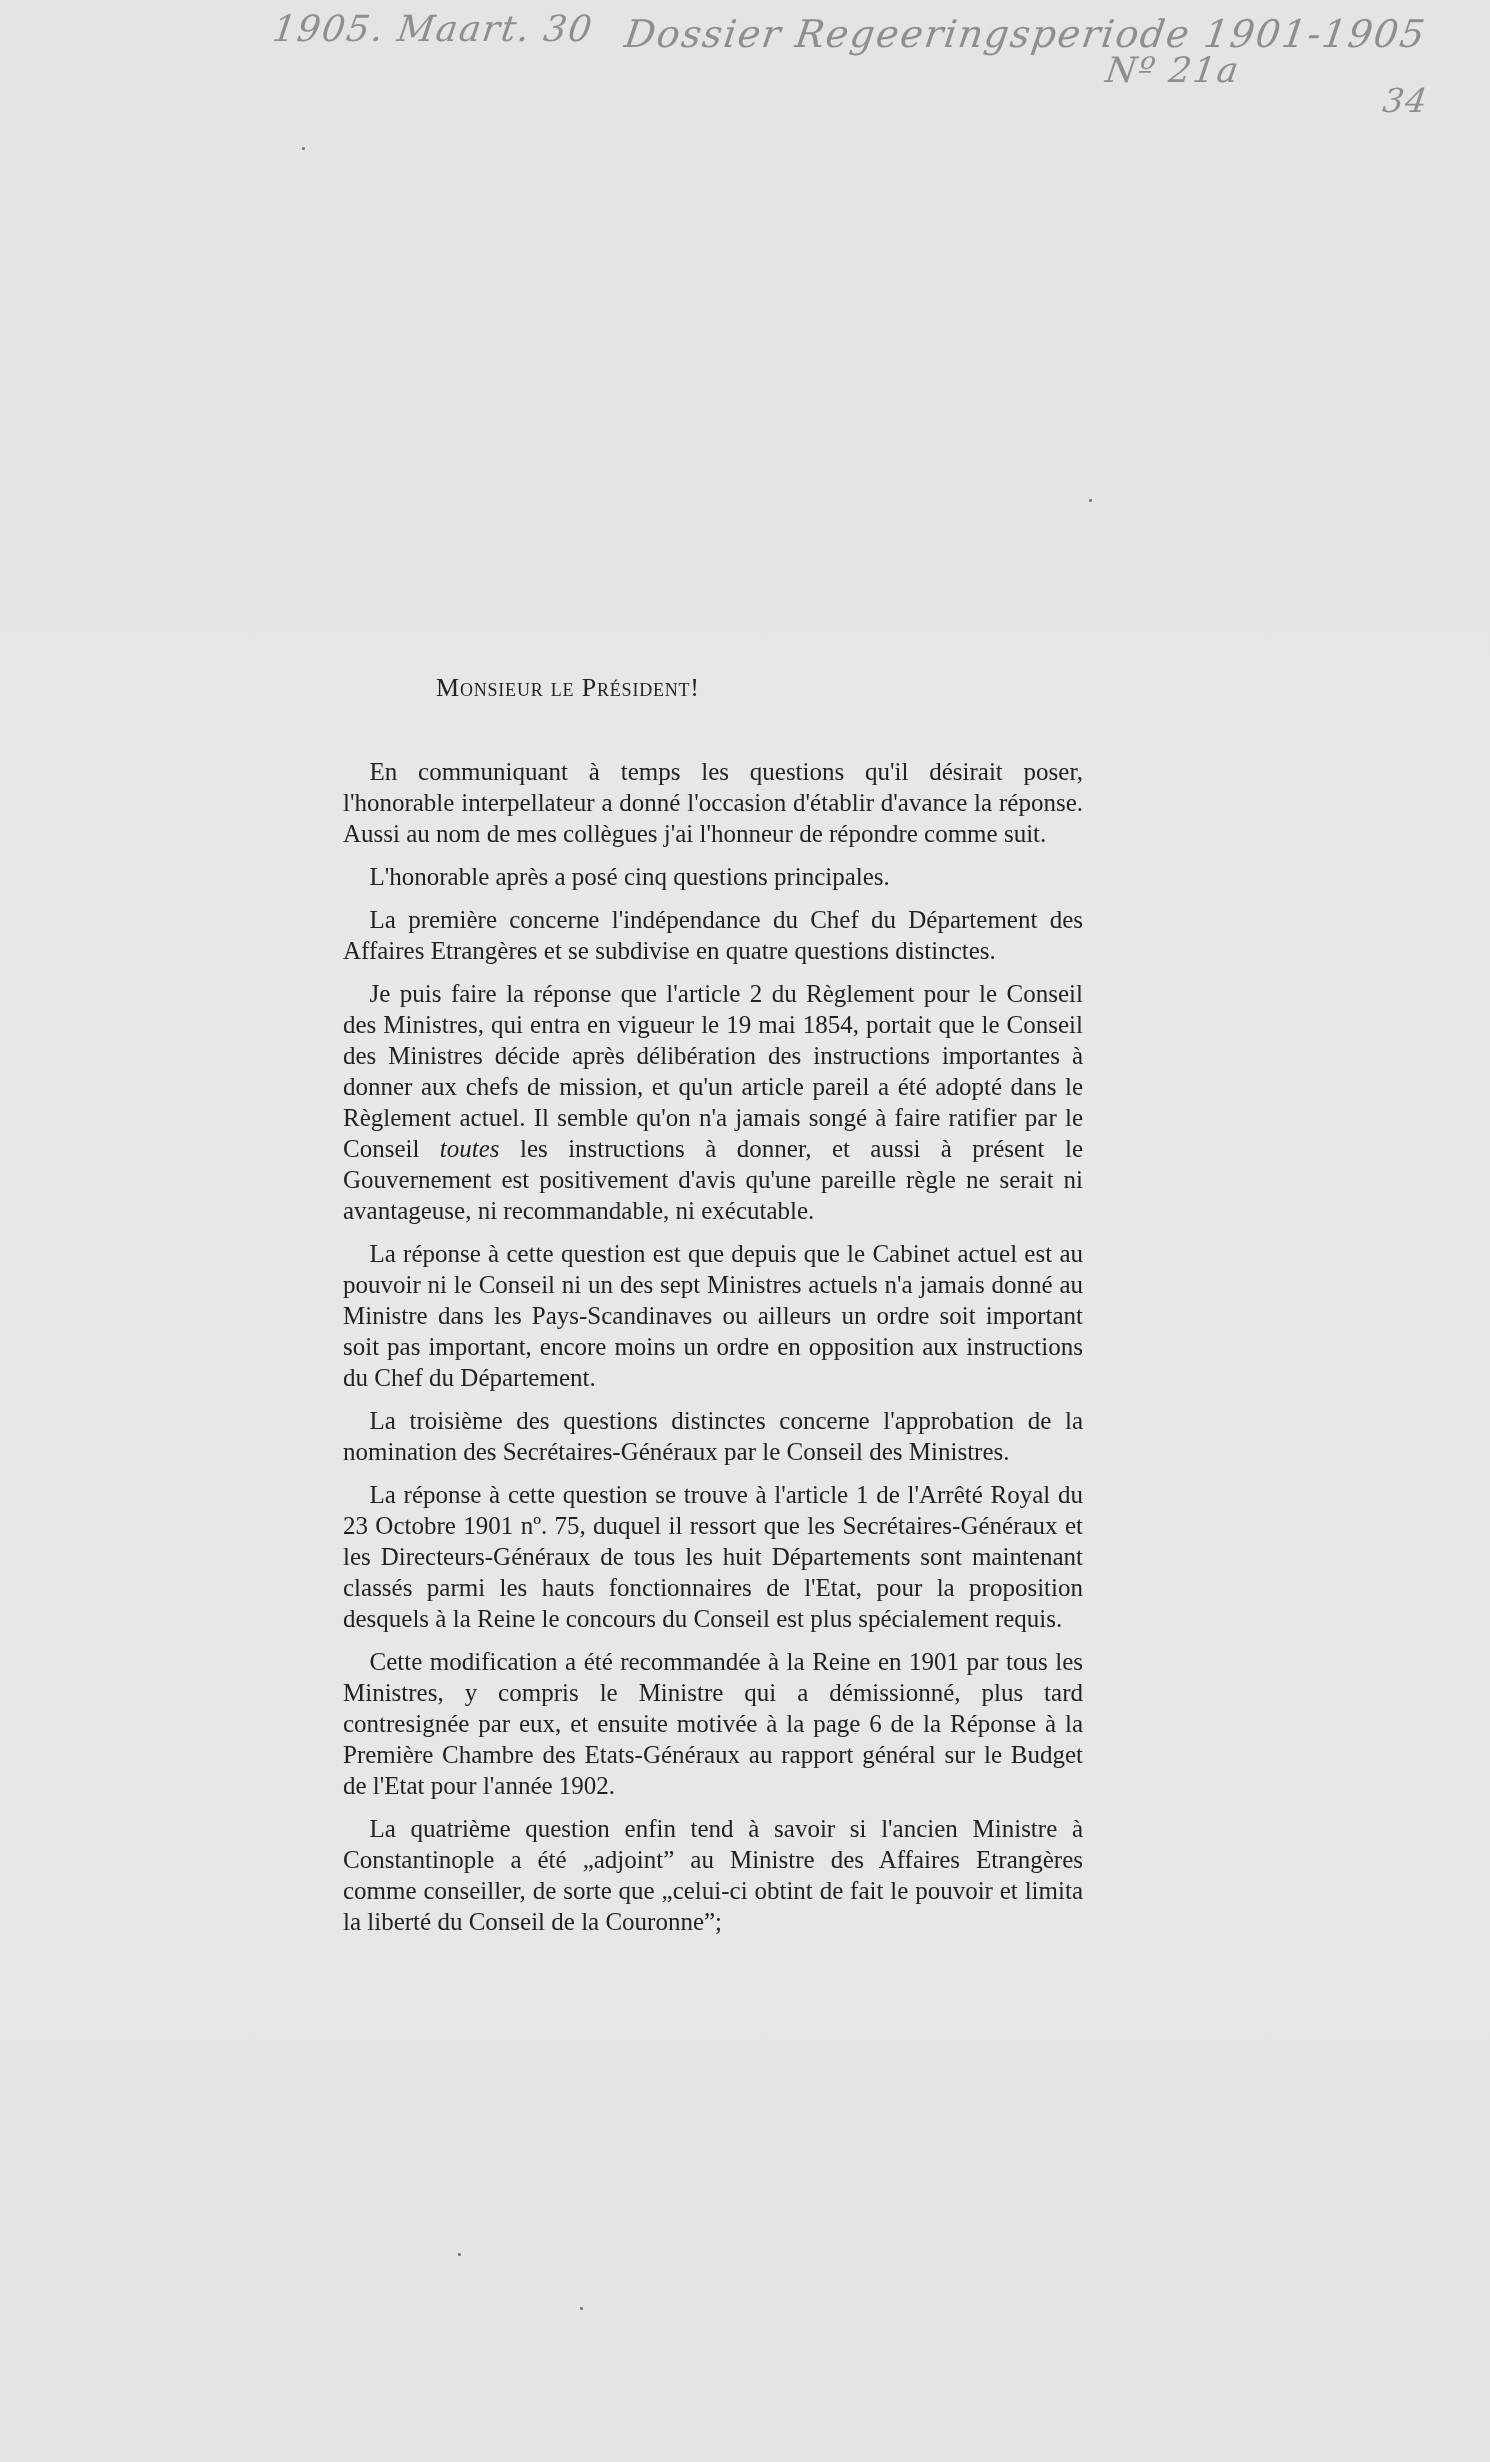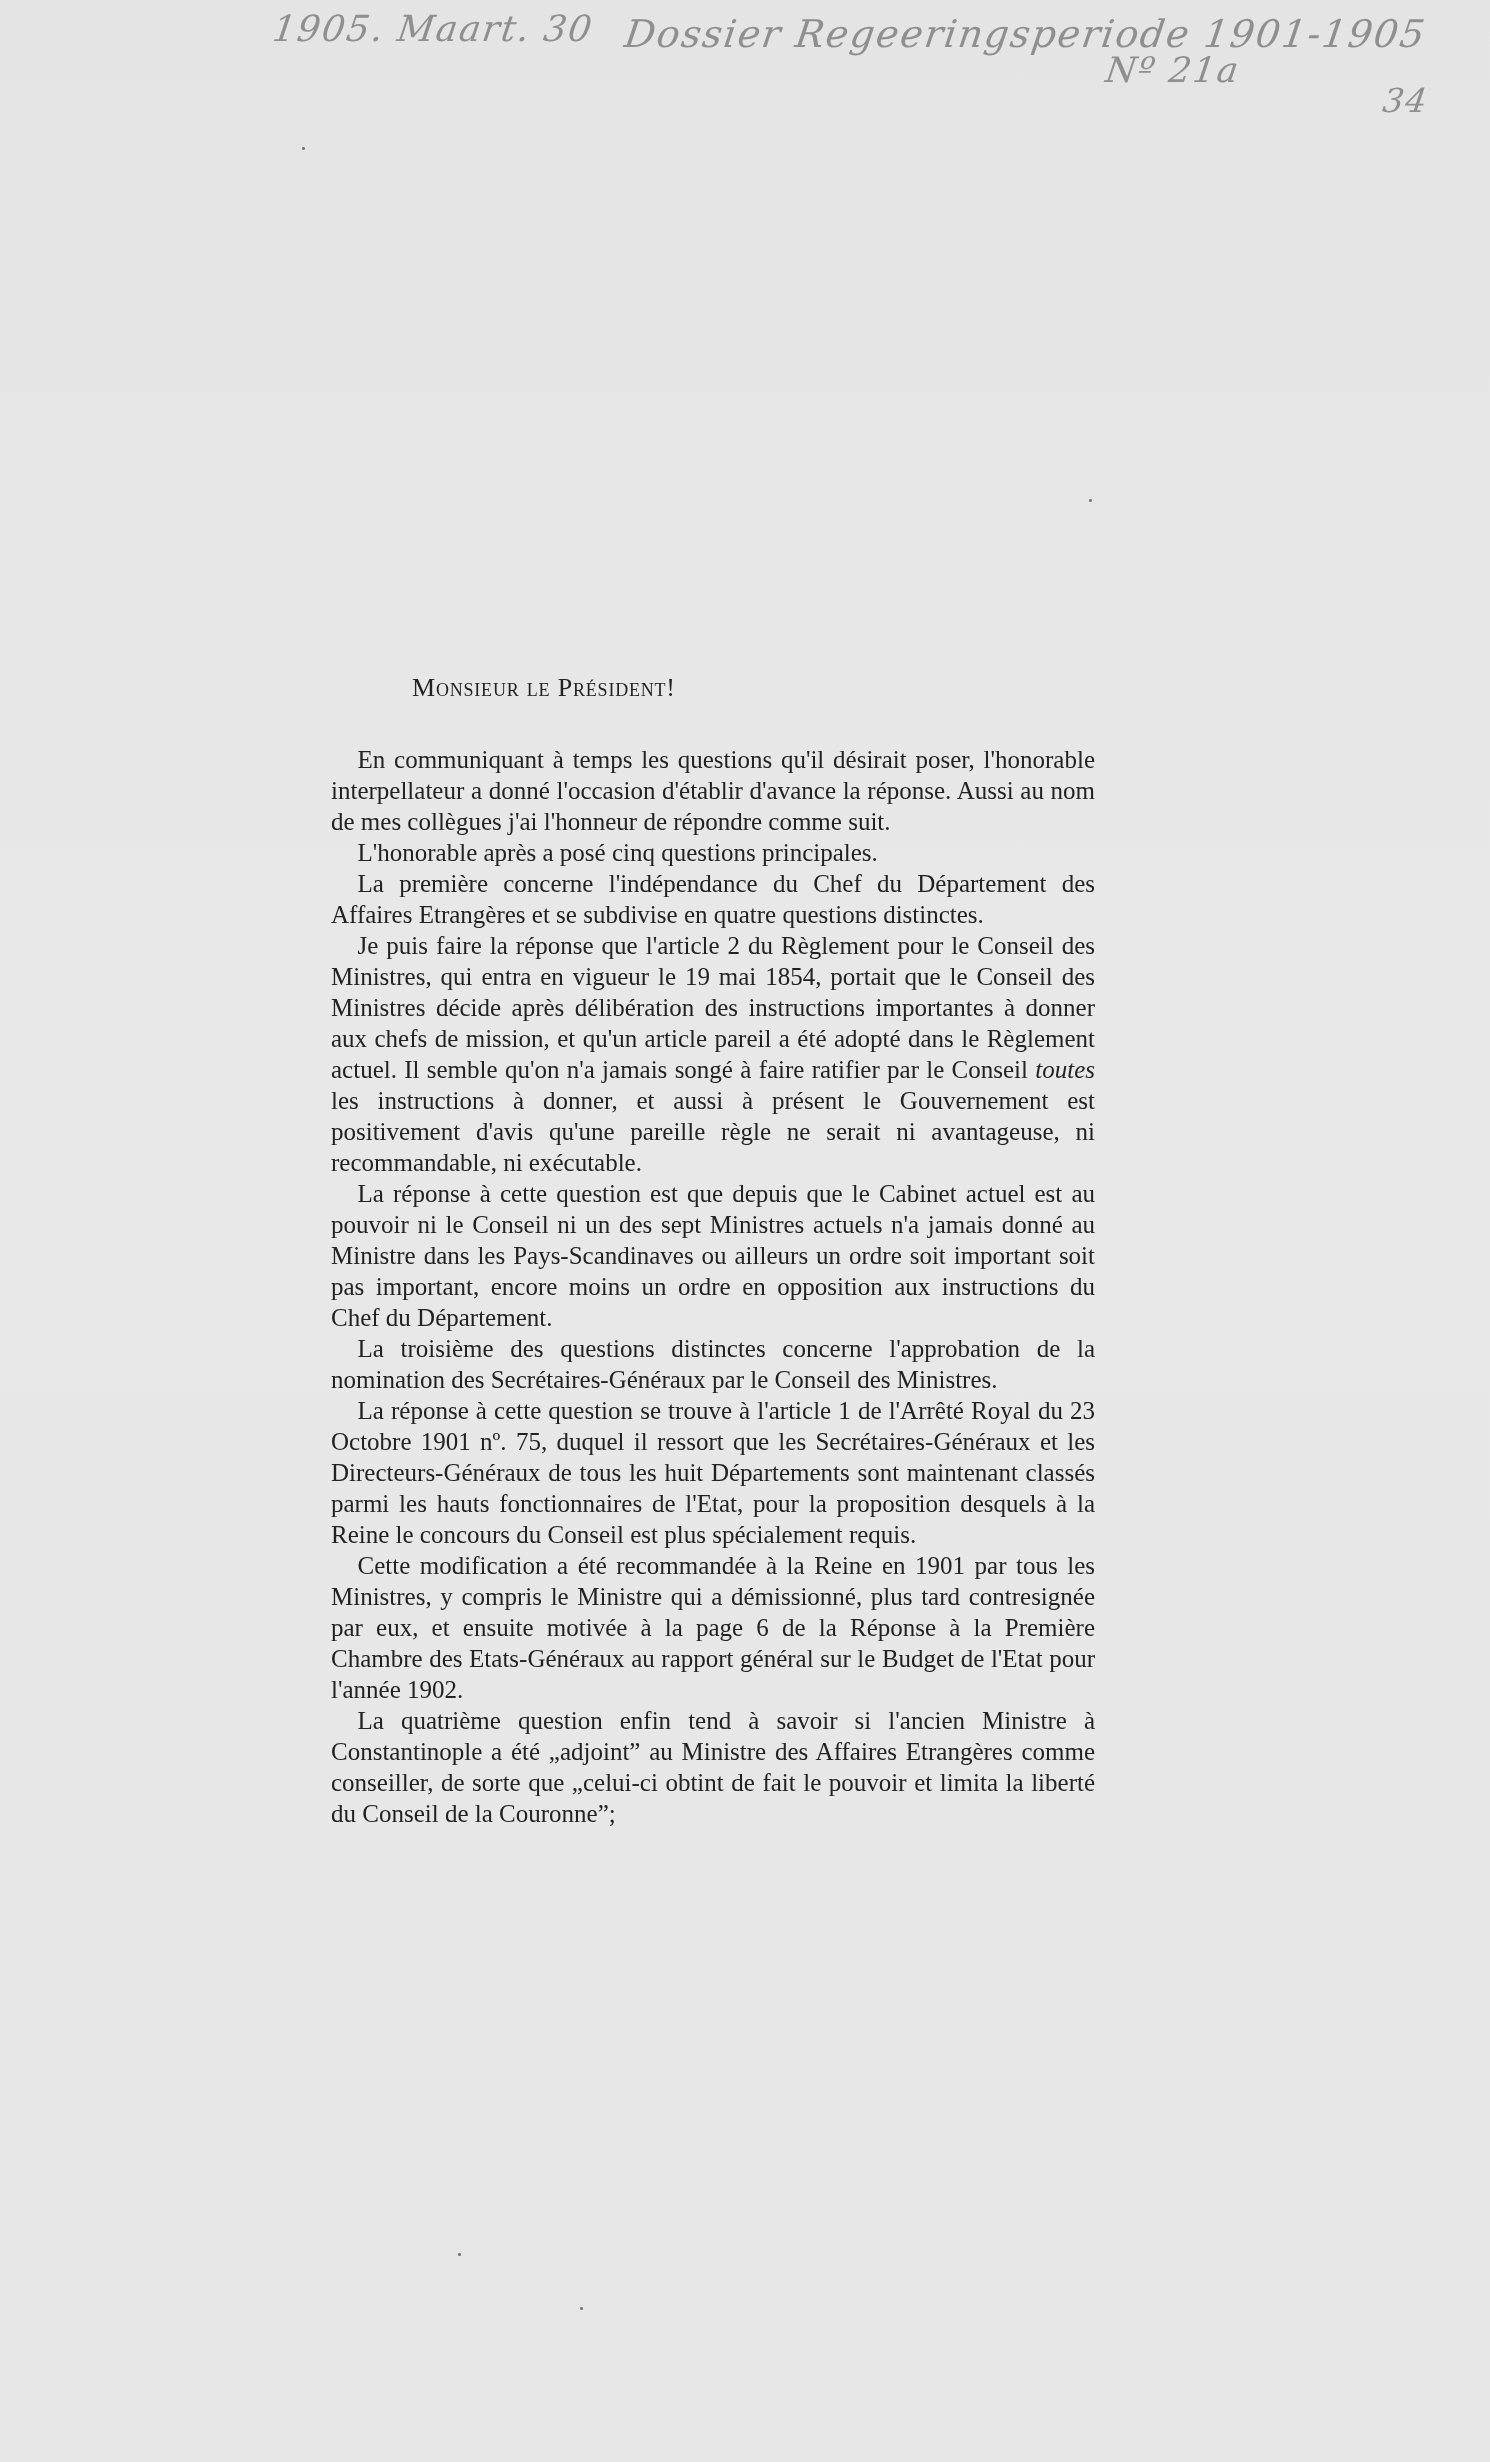--- a/index.html
+++ b/index.html
@@ -25,21 +25,21 @@
     letter-spacing: 1.7px;
     white-space: nowrap;
     transform: skewX(-8deg);
   }
   .ann-date { left: 273px; top: 8.3px; font-size: 36px; }
   .ann-dossier { left: 625px; top: 11.6px; font-size: 38px; }
   .ann-number { left: 1106px; top: 50px; font-size: 35px; }
   .ann-page { left: 1383px; top: 81px; font-size: 33px; }
   .salutation {
     position: absolute;
-    left: 412px;
+    left: 436px;
     top: 673px;
     font-family: "Liberation Serif", serif;
     font-variant: small-caps;
     font-size: 26px;
     letter-spacing: 0.8px;
     color: #222;
     white-space: nowrap;
   }
   .body-text {
     position: absolute;
@@ -47,21 +47,21 @@
     top: 744px;
     width: 764px;
     font-family: "Liberation Serif", serif;
     font-size: 25px;
     line-height: 31px;
     color: #222;
     text-align: justify;
     hyphens: manual;
   }
   .para {
-    margin: 0;
+    margin: 12px;
     text-indent: 26.5px;
   }
   .para em { font-style: italic; }
   .speck {
     position: absolute; width: 2.5px; height: 2.5px; border-radius: 50%; background: #777;
   }
 </style>
 </head>
 <body>
 

